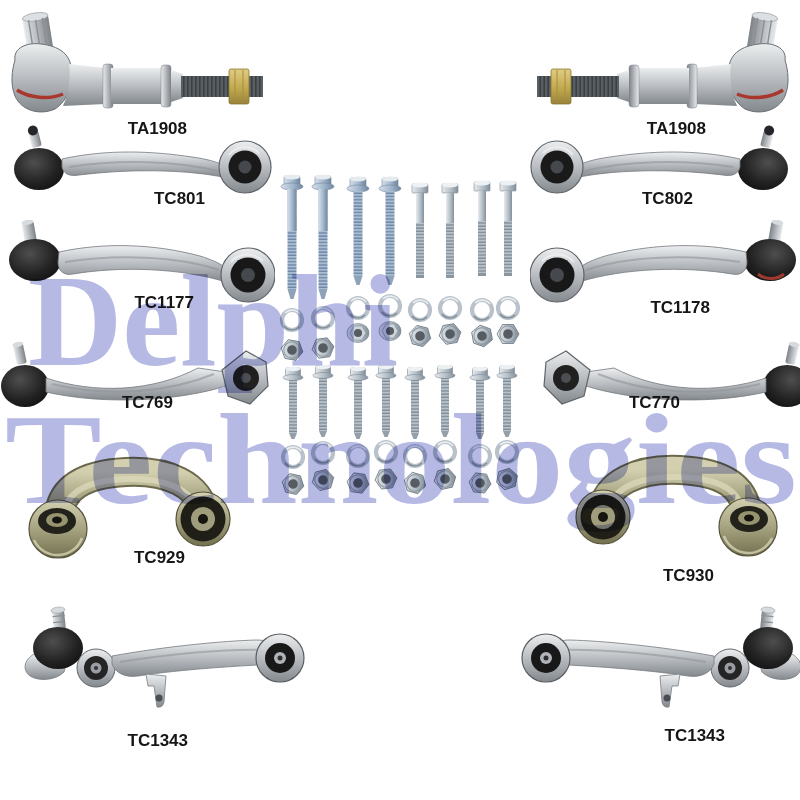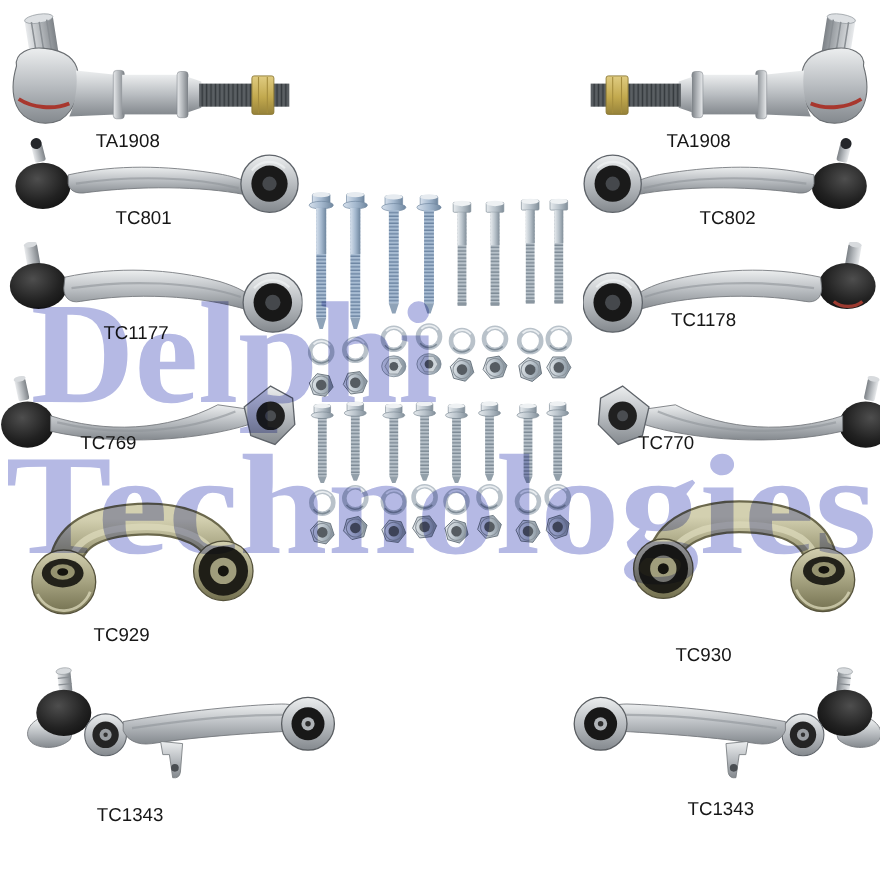--- a/index.html
+++ b/index.html
@@ -1,21 +1,21 @@
 <!DOCTYPE html>
 <html><head>
 <meta charset="utf-8">
 <style>
   html,body{margin:0;padding:0;background:#fff;}
   .canvas{position:relative;width:800px;height:800px;background:#fff;overflow:hidden;
           font-family:"Liberation Sans",sans-serif;}
   .part{position:absolute;}
   .part svg{display:block;width:100%;height:100%;}
-  .plabel{position:absolute;width:100px;height:18px;text-align:left;
-          font-size:17px;font-weight:400;color:#161616;letter-spacing:0px;}
+  .plabel{position:absolute;width:100px;height:18px;text-align:right;
+          font-size:17px;font-weight:700;color:#161616;letter-spacing:0px;}
   .defs{position:absolute;width:0;height:0;overflow:hidden;}
   .hardware{position:absolute;left:275px;top:160px;width:250px;height:345px;}
   .watermark{position:absolute;left:0;top:0;width:800px;height:800px;
              mix-blend-mode:multiply;pointer-events:none;z-index:50;}
   .wmtext{font-family:"Liberation Serif",serif;font-weight:700;}
 </style>
 </head>
 <body>
 
 <div class="canvas">
@@ -402,27 +402,27 @@
         </g>
       <g transform="translate(232,319) rotate(-18)">
           <use href="#nutHex"></use>
         </g>
     </g>
   </svg>
 
   <div class="plabel" style="left:87px;top:119px">TA1908</div>
   <div class="plabel" style="left:606px;top:119px">TA1908</div>
   <div class="plabel" style="left:105px;top:189px">TC801</div>
-  <div class="plabel" style="left:636px;top:189px">TC802</div>
+  <div class="plabel" style="left:593px;top:189px">TC802</div>
   <div class="plabel" style="left:94px;top:293px">TC1177</div>
-  <div class="plabel" style="left:610px;top:281px">TC1178</div>
+  <div class="plabel" style="left:610px;top:298px">TC1178</div>
   <div class="plabel" style="left:73px;top:393px">TC769</div>
   <div class="plabel" style="left:580px;top:393px">TC770</div>
-  <div class="plabel" style="left:85px;top:568px">TC929</div>
-  <div class="plabel" style="left:614px;top:586px">TC930</div>
+  <div class="plabel" style="left:85px;top:548px">TC929</div>
+  <div class="plabel" style="left:614px;top:566px">TC930</div>
   <div class="plabel" style="left:88px;top:731px">TC1343</div>
   <div class="plabel" style="left:625px;top:726px">TC1343</div>
 
   <svg class="watermark" viewBox="0 0 800 800">
     <text class="wmtext" x="28" y="365" font-size="132" textLength="370" lengthAdjust="spacingAndGlyphs" fill="#b5b9e4">Delphi</text>
     <text class="wmtext" x="5" y="503" font-size="130" textLength="792" lengthAdjust="spacingAndGlyphs" fill="#b5b9e4">Technologies</text>
   </svg>
 
 </div>
 

